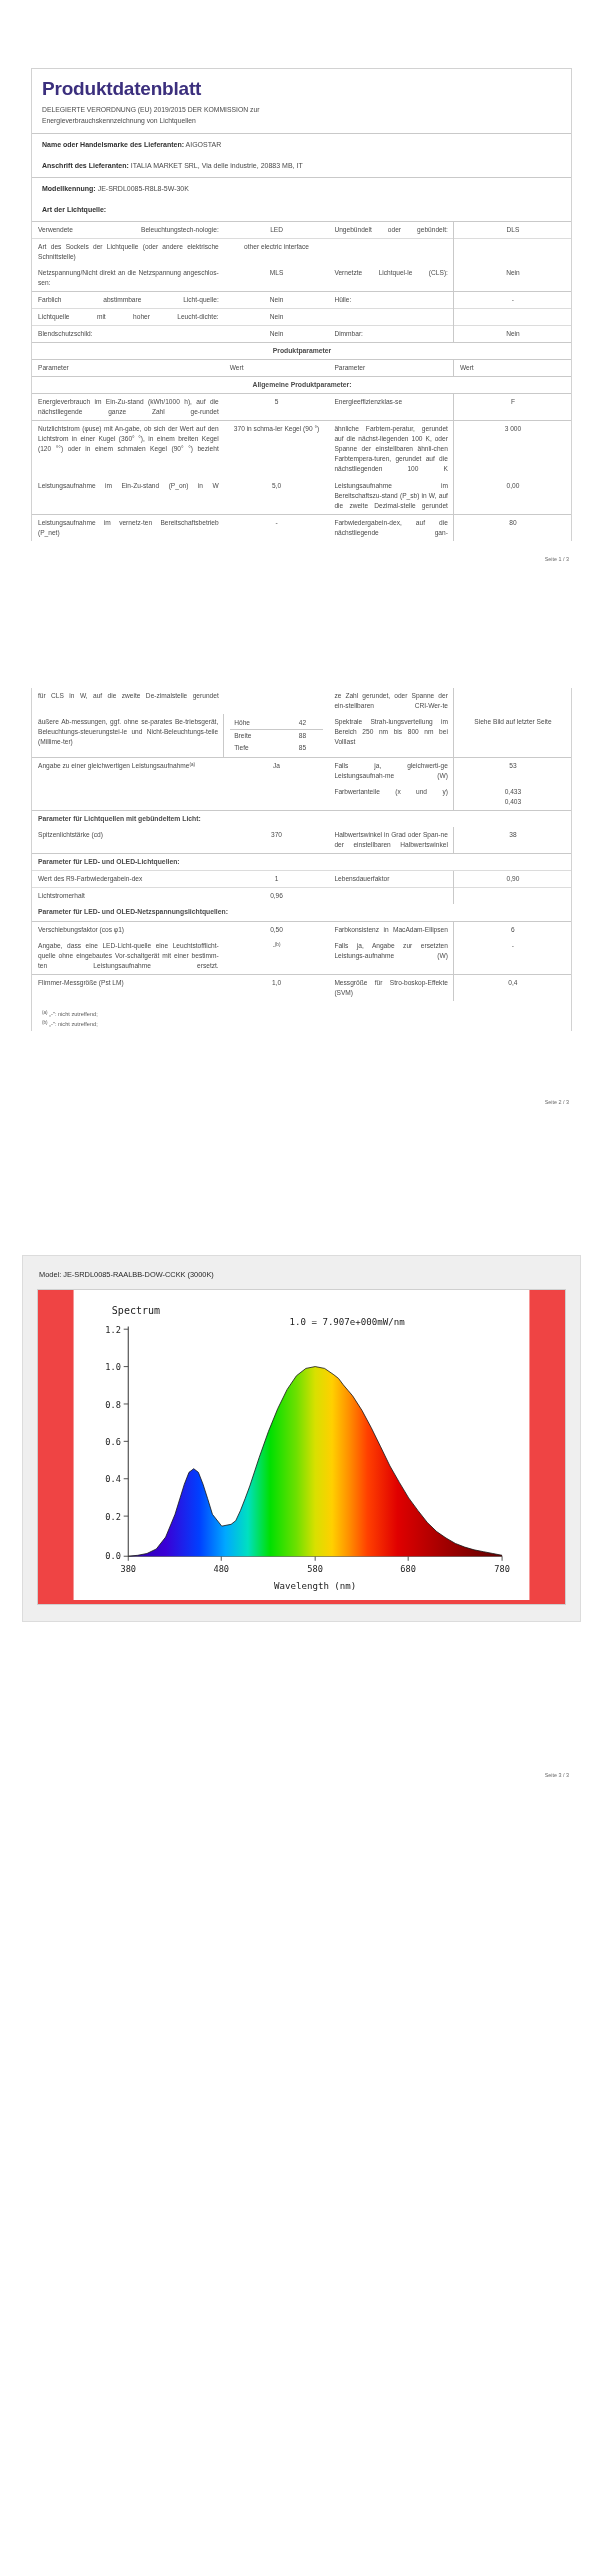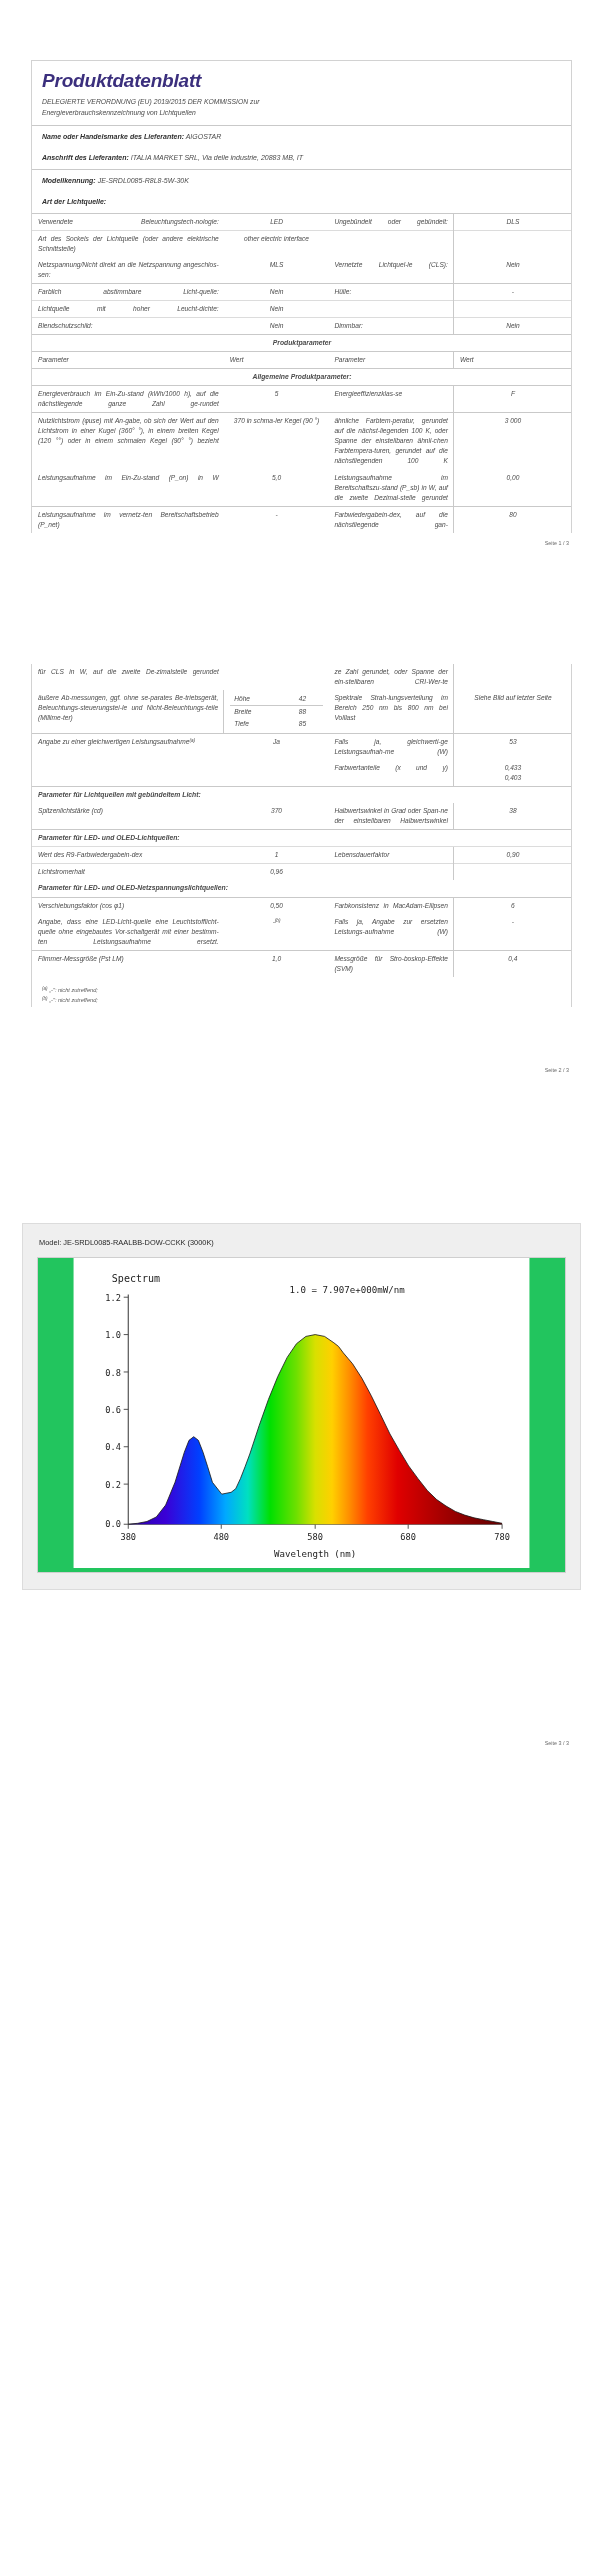--- a/index.html
+++ b/index.html
@@ -10,26 +10,25 @@
     color:#3a3a3a;
     -webkit-font-smoothing:antialiased;
   }
   .page{
     position:relative;
     width:603px;
     background:#ffffff;
     box-sizing:border-box;
   }
   .sheet{
-    margin:0 31px;
+    margin:8px 31px;
     border:1px solid #d2d2d2;
     border-top:none;
     border-bottom:none;
     box-sizing:border-box;
-    font-style:italic;
   }
   
   .doc-title{
     font-size:19px;
     font-weight:bold;
     color:#3b2f7d;
     letter-spacing:-.2px;
     padding:9px 10px 4px 10px;
     line-height:1.15;
   }
@@ -113,21 +112,21 @@
     border:1px solid #dcdcdc;
     padding:12px 14px 16px 14px;
     box-sizing:border-box;
   }
   .model-line{
     font-size:7.4px;
     color:#262626;
     margin:2px 0 10px 2px;
   }
   .plotwrap{
-    background:#22c55e;
+    background:#ef4444;
     border:1px solid #cfcfcf;
     padding:0;
   }
   .gap-lg{height:118px;}
   .gap-md{height:60px;}
   .gap-xl{height:150px;}
 </style>
 </head>
 <body>
 

